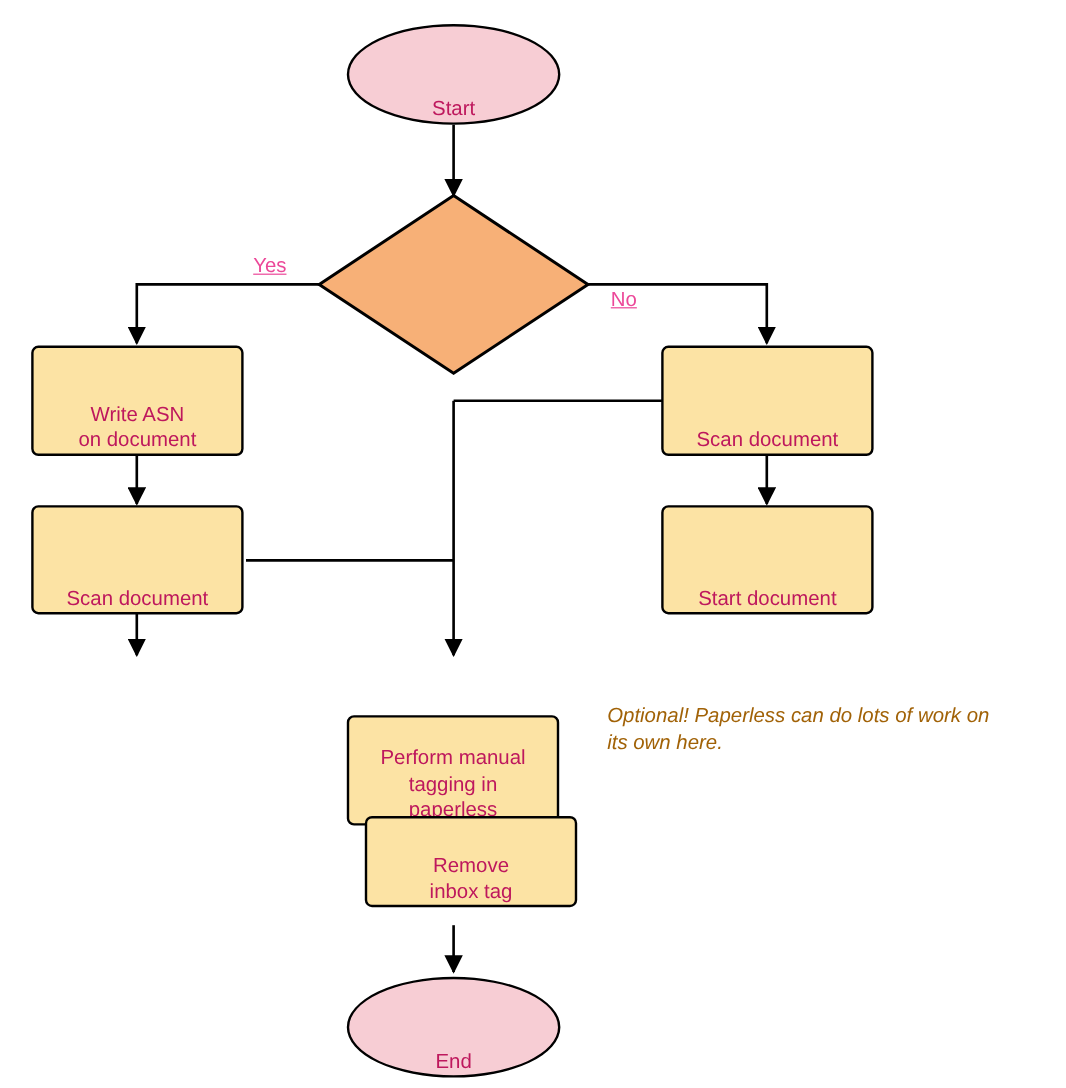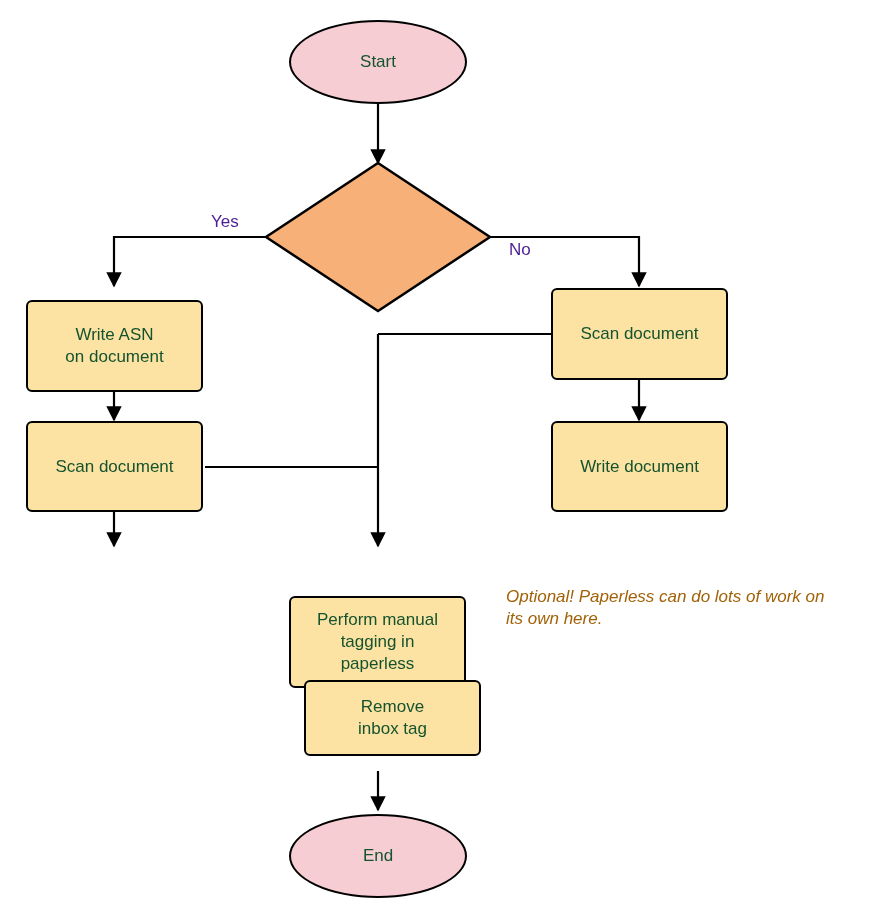--- a/index.html
+++ b/index.html
@@ -21,24 +21,24 @@
     position: absolute;
     left: 0;
     top: 0;
     width: 888px;
     height: 907px;
   }
   .node {
     position: absolute;
     box-sizing: border-box;
     display: flex;
-    align-items: center;
+    align-items: flex-end;
     justify-content: center;
     text-align: center;
-    color: #14532d;
+    color: #be185d;
     font-size: 17px;
     line-height: 1.28;
     white-space: pre-line;
     z-index: 2;
   }
   .node.terminator {
     background: #f7cdd4;
     border: 2px solid #000000;
     border-radius: 50%;
   }
@@ -48,23 +48,24 @@
     border-radius: 6px;
   }
   .node.decision-label {
     background: transparent;
     border: none;
     z-index: 3;
   }
   .edge-label {
     position: absolute;
     font-size: 17px;
-    color: #4c1d95;
+    color: #ec4899;
     z-index: 3;
     background: transparent;
+    text-decoration: underline;
   }
   .note {
     position: absolute;
     font-size: 17px;
     font-style: italic;
     color: #a16207;
     line-height: 1.3;
     z-index: 3;
     white-space: pre-line;
     margin-left: 24px;
@@ -110,36 +111,36 @@
   </svg>
 
   <div class="node terminator" style="left:289px; top:20px; width:178px; height:84px;">
     <span>Start</span>
   </div>
 
 
   <div class="edge-label" style="left:211px; top:212px;">Yes</div>
   <div class="edge-label" style="left:509px; top:212px;margin-top:28px;">No</div>
 
-  <div class="node process" style="left:26px; top:288px; width:177px; height:92px;margin-top:12px;">
+  <div class="node process" style="left:26px; top:288px; width:177px; height:92px;">
     <span>Write ASN
 on document</span>
   </div>
 
   <div class="node process" style="left:26px; top:421px; width:177px; height:91px;">
     <span>Scan document</span>
   </div>
 
 
   <div class="node process" style="left:551px; top:288px; width:177px; height:92px;">
     <span>Scan document</span>
   </div>
 
   <div class="node process" style="left:551px; top:421px; width:177px; height:91px;">
-    <span>Write document</span>
+    <span>Start document</span>
   </div>
 
   <div class="node process" style="left:289px; top:551px; width:177px; height:92px;margin-top:45px;">
     <span>Perform manual
 tagging in
 paperless</span>
   </div>
 
   <div class="node process" style="left:304px; top:680px; width:177px; height:76px;">
     <span>Remove

